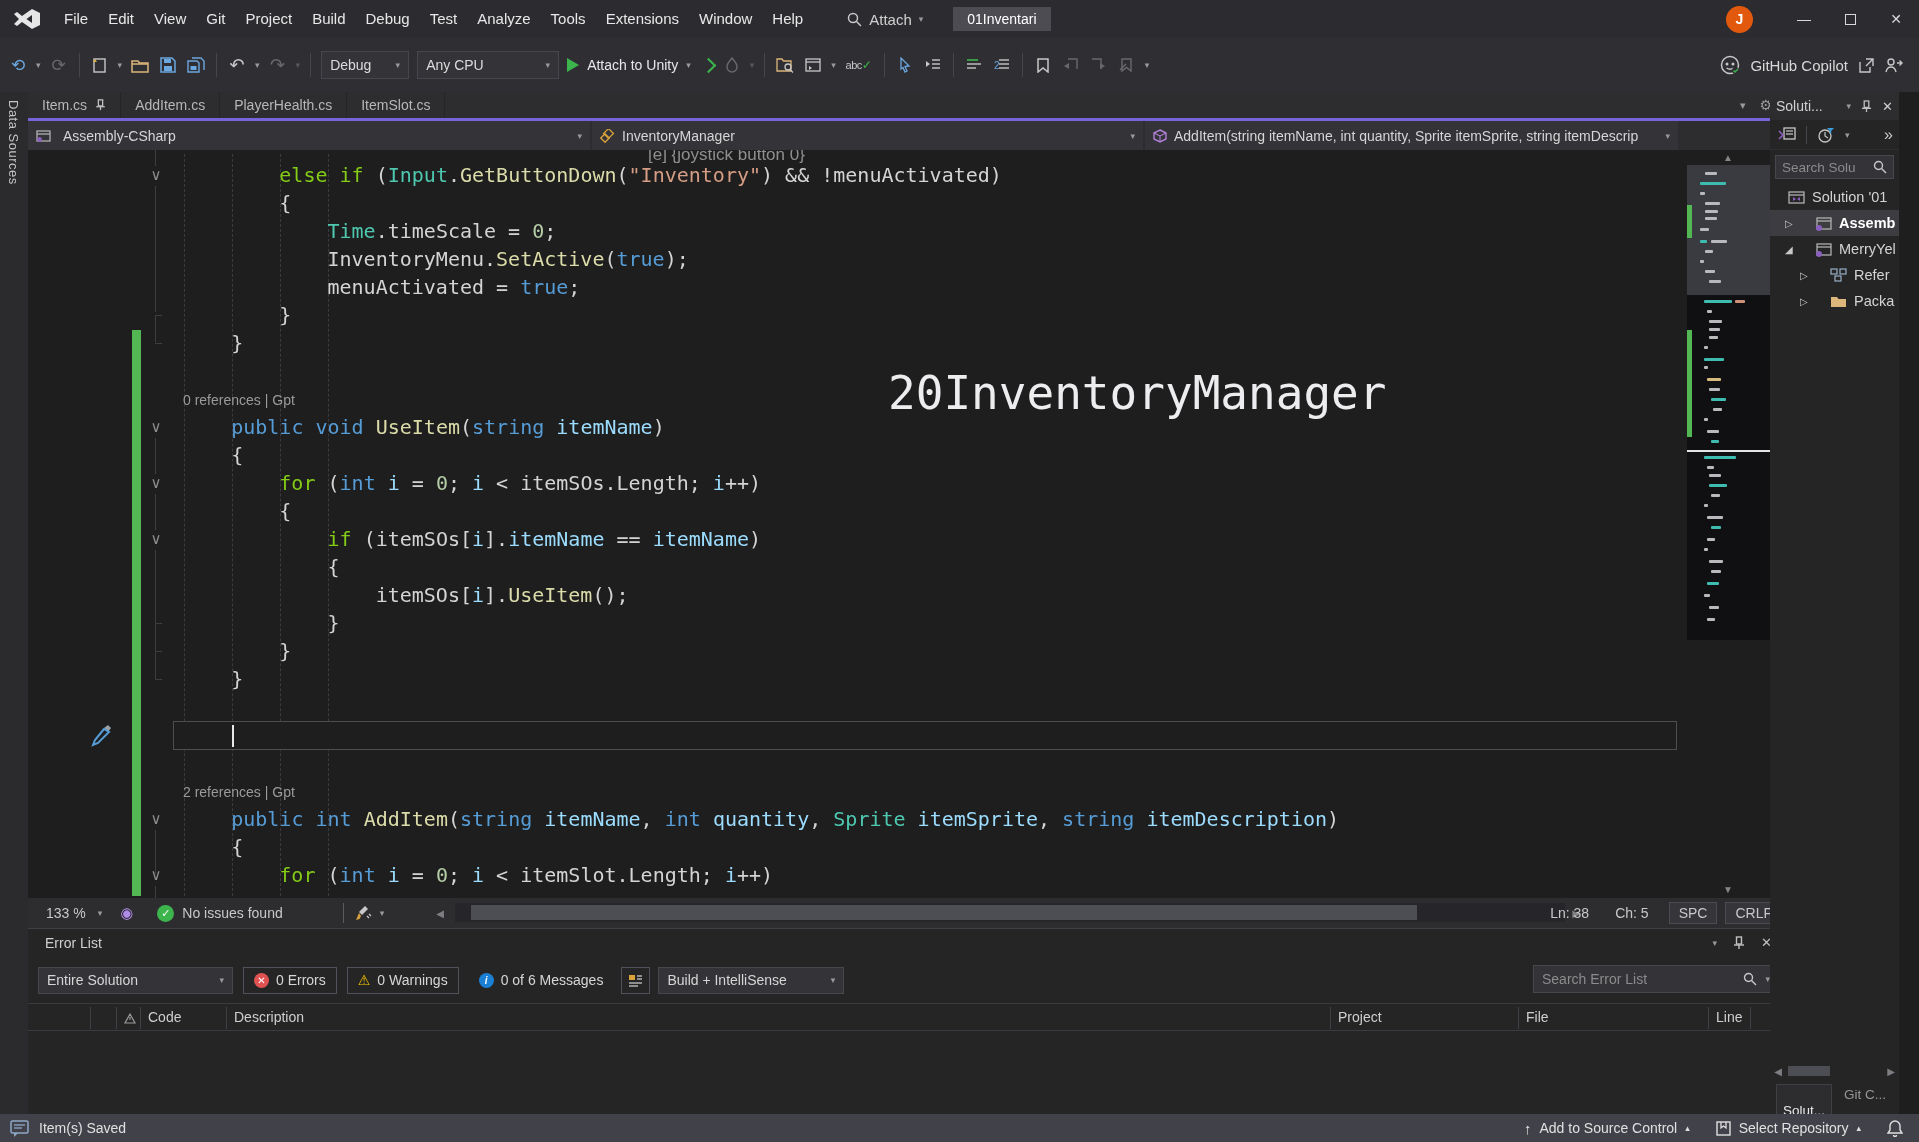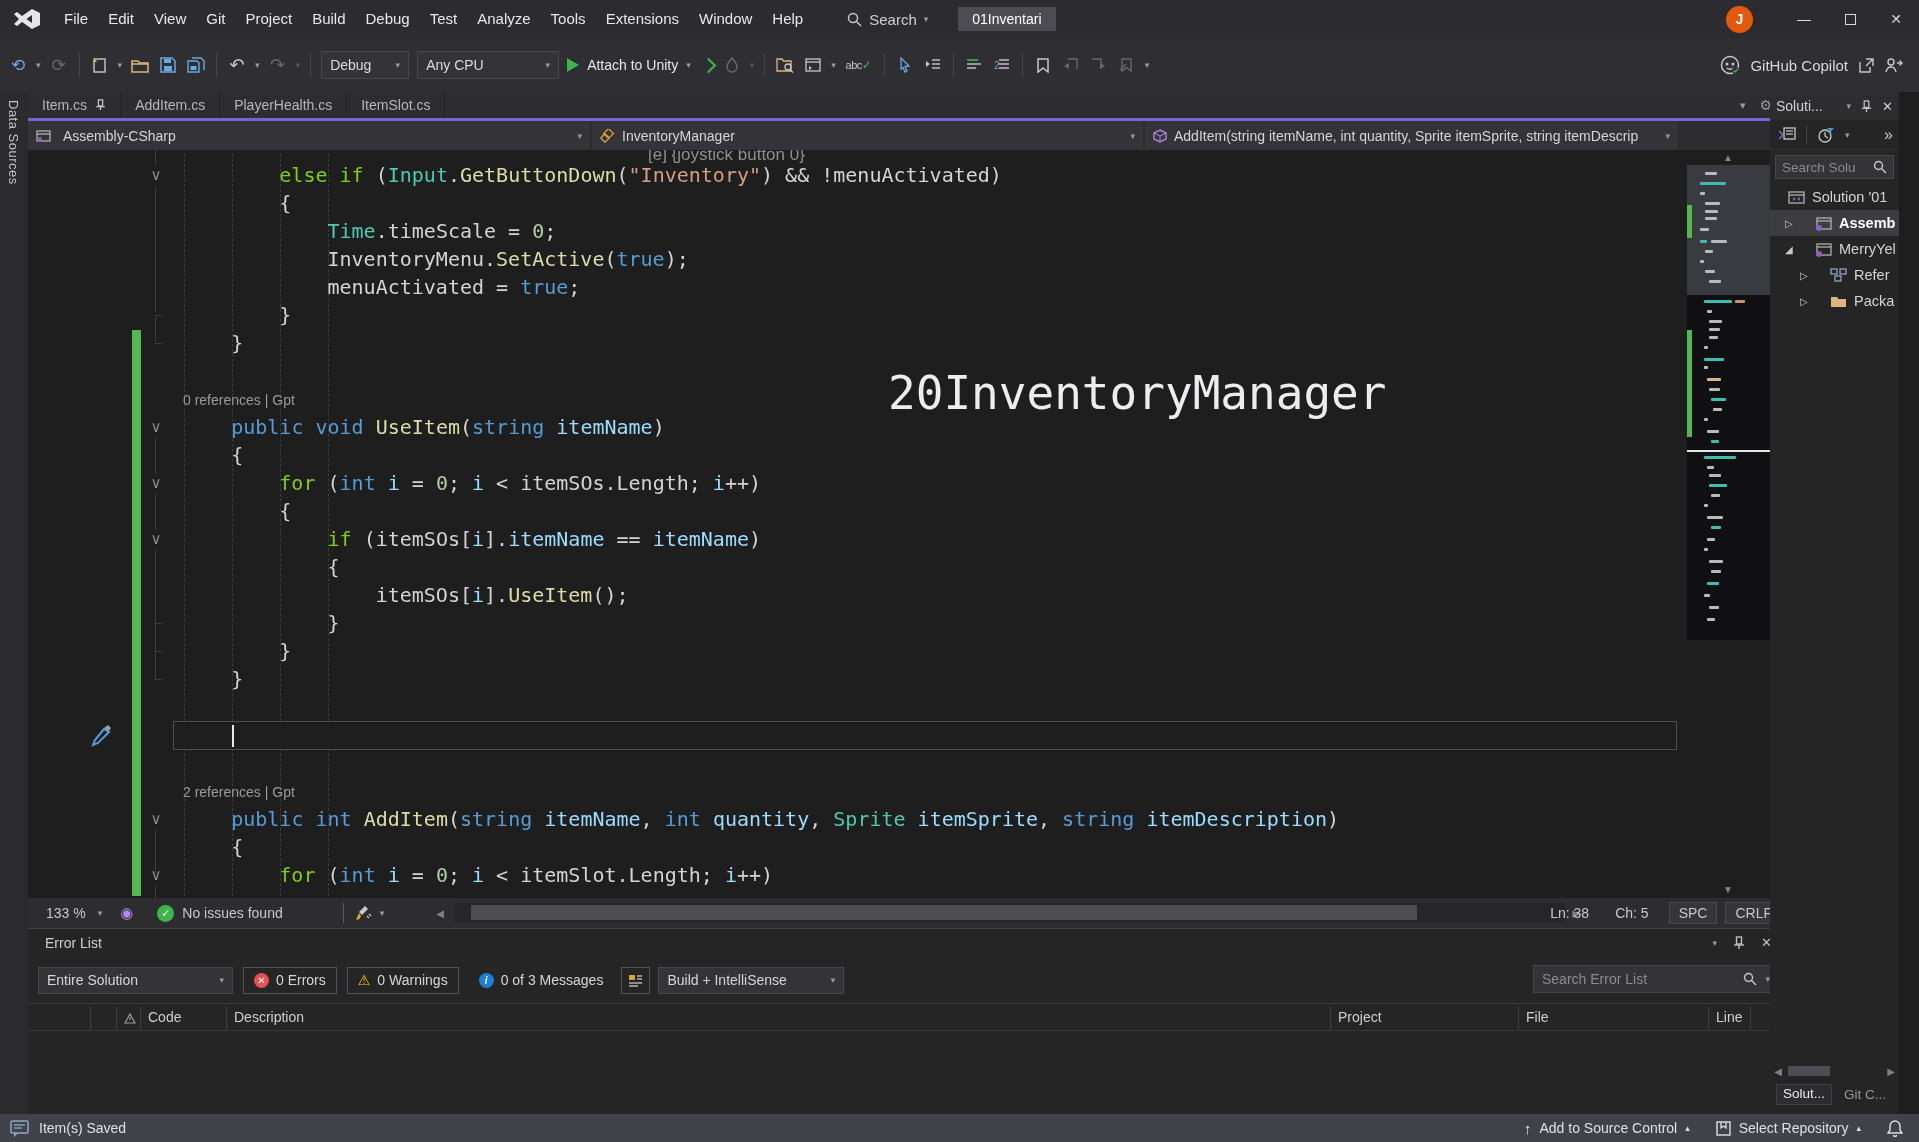--- a/index.html
+++ b/index.html
@@ -168,21 +168,21 @@
       <span class="menu-item">Tools</span>
       <span class="menu-item">Extensions</span>
       <span class="menu-item">Window</span>
       <span class="menu-item">Help</span>
     </div>
   <div id="search-ctl">
     <svg width="15" height="15" viewBox="0 0 15 15">
         <circle cx="6" cy="6" r="4.5" fill="none" stroke="#c8c8c8" stroke-width="1.5"></circle>
         <line x1="9.5" y1="9.5" x2="14" y2="14" stroke="#c8c8c8" stroke-width="1.5"></line>
       </svg>
-    <span>Search</span>
+    <span>Attach</span>
     <span class="caret">▾</span>
   </div>
   <div id="project-badge">01Inventari</div>
   <div id="title-right">
     <div id="avatar">J</div>
     <div style="width:28px"></div>
     <div class="win-btn">—</div>
     <div class="win-btn">
         <span style="display:inline-block;width:11px;height:11px;border:1.5px solid #d8d8d8"></span>
       </div>
@@ -586,21 +586,21 @@
     <div class="el-toggle" style="margin-left:10px">
       <span style="width:15px;height:15px;border-radius:50%;background:#e05252;color:#fff;font-size:10px;display:inline-flex;align-items:center;justify-content:center">✕</span>
       <span>0 Errors</span>
     </div>
     <div class="el-toggle" style="margin-left:10px">
       <span style="color:#fc0;font-size:14px">⚠</span>
       <span>0 Warnings</span>
     </div>
     <div class="el-flat" style="margin-left:10px">
       <span style="width:15px;height:15px;border-radius:50%;background:#1b80d4;color:#fff;font-size:10px;font-style:italic;font-weight:bold;display:inline-flex;align-items:center;justify-content:center">i</span>
-      <span>0 of 3 Messages</span>
+      <span>0 of 6 Messages</span>
     </div>
     <div class="el-toggle" style="margin-left:8px;padding:0 6px">
       <svg width="15" height="13" viewBox="0 0 15 13">
           <rect x="1" y="1" width="6" height="5" fill="#d9a33c"></rect>
           <line x1="9" y1="2" x2="14" y2="2" stroke="#c8c8c8" stroke-width="1.3"></line>
           <line x1="9" y1="5" x2="14" y2="5" stroke="#c8c8c8" stroke-width="1.3"></line>
           <line x1="1" y1="9" x2="14" y2="9" stroke="#c8c8c8" stroke-width="1.3"></line>
           <line x1="1" y1="12" x2="10" y2="12" stroke="#c8c8c8" stroke-width="1.3"></line>
         </svg>
     </div>
@@ -729,21 +729,21 @@
         </span>
         <span class="tree-label" style="left: 84px;">Packa</span>
       </div>
     </div>
   <div id="rp-hscroll">
     <span class="scroll-arrow">◀</span>
     <div id="rp-thumb"></div>
     <span class="scroll-arrow" style="margin-left:auto">▶</span>
   </div>
   <div id="rp-tabs">
-    <div class="el-tab active" style="padding:1px 6px">Solut...</div>
+    <div class="el-tab active" style="padding:18px 6px">Solut...</div>
     <div class="el-tab" style="padding:3px 6px">Git C...</div>
   </div>
 </div>
 
 <div id="statusbar">
   <svg style="margin:0 10px 0 10px" width="19" height="17" viewBox="0 0 19 17">
       <rect x="1" y="1" width="17" height="12" rx="1.5" fill="none" stroke="#8fa8c8" stroke-width="1.5"></rect>
       <line x1="4" y1="5" x2="15" y2="5" stroke="#8fa8c8" stroke-width="1.3"></line>
       <line x1="4" y1="8" x2="12" y2="8" stroke="#8fa8c8" stroke-width="1.3"></line>
       <path d="M4 13 v4 l4 -4" fill="#8fa8c8"></path>

